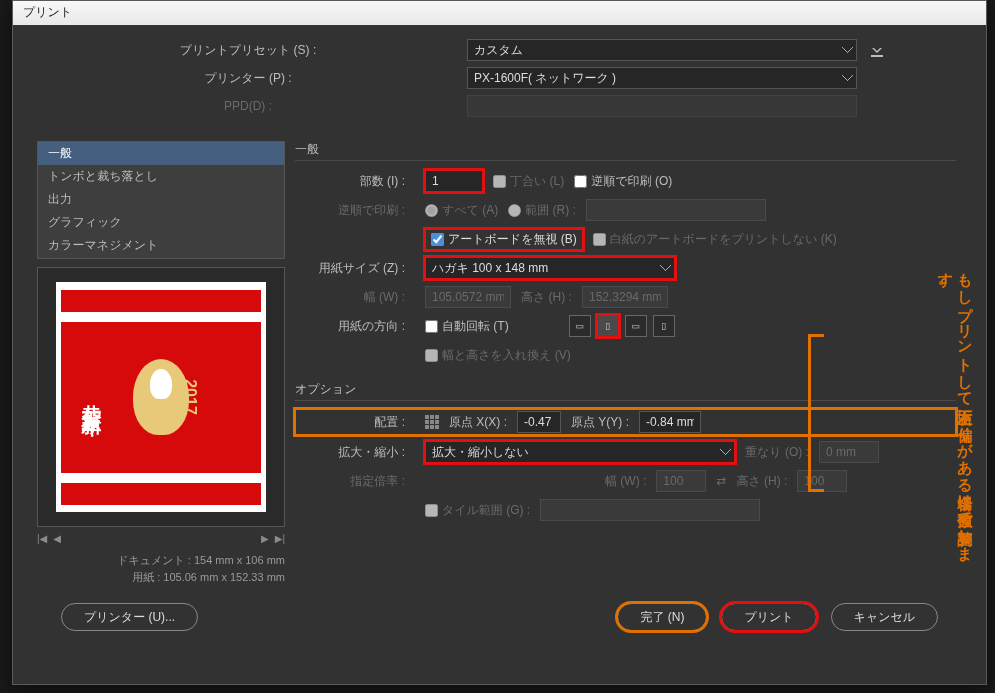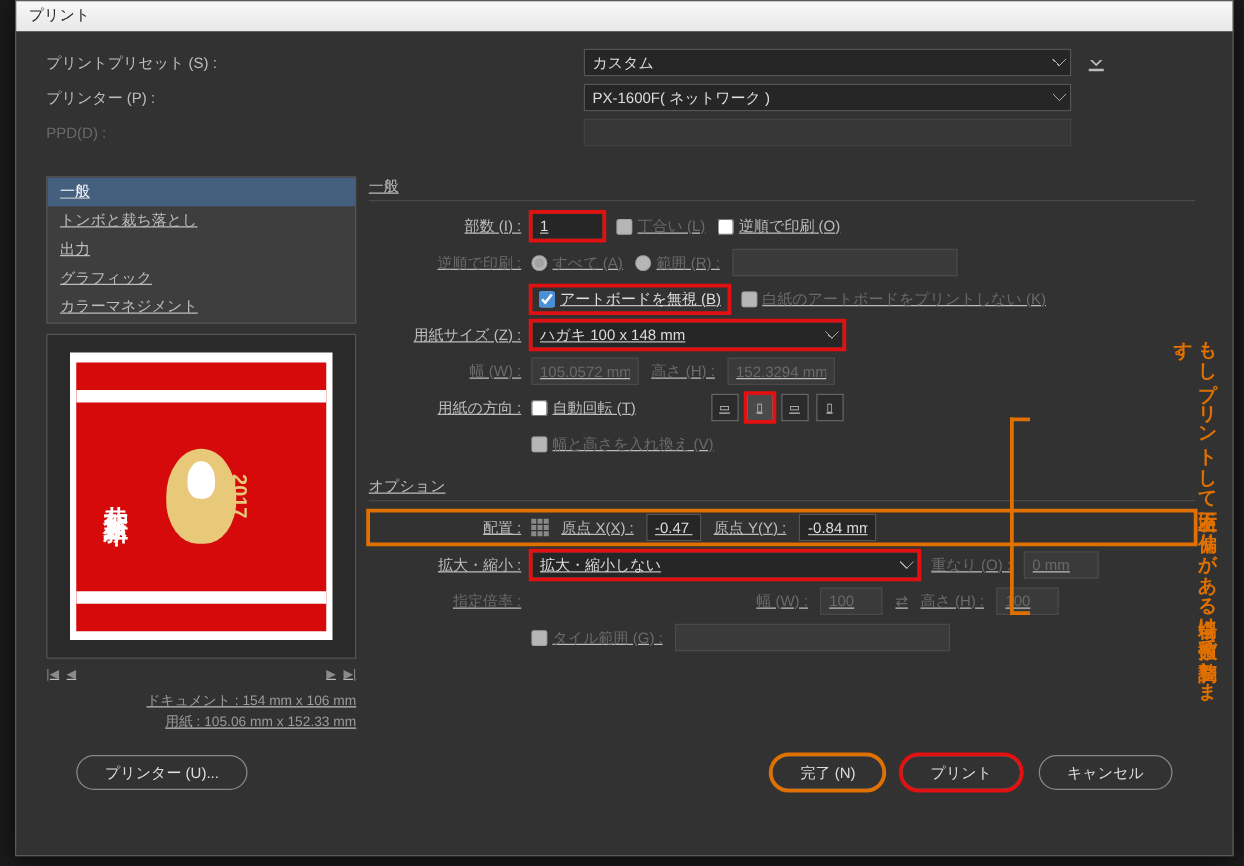--- a/index.html
+++ b/index.html
@@ -2,29 +2,29 @@
 <html><head>
 <meta charset="utf-8">
 <style>
 * { box-sizing: border-box; margin: 0; padding: 0; font-family: "Meiryo UI","Hiragino Sans",sans-serif; }
 body { background: #1a1a1a; width: 995px; height: 693px; overflow: hidden; position: relative; }
 .window { position: absolute; top: 0; left: 12px; width: 975px; height: 685px; background: #323232; border: 1px solid #5a5a5a; box-shadow: 0 4px 20px rgba(0,0,0,.6); }
 .titlebar { height: 24px; background: linear-gradient(#f8f8f8,#e8e8e8); color: #222; padding: 3px 10px; font-size: 12px; }
 .dialog-body { padding: 8px 24px 12px 24px; color: #bdbdbd; font-size: 12px; }
 
 .top-row { display: flex; align-items: center; margin: 6px 0; }
-.top-row .lbl { flex: 0 0 430px; text-align: left; padding-right: 8px; }
+.top-row .lbl { flex: 0 0 430px; text-align: center; padding-right: 8px; }
 .top-row .ctl { flex: 1; display: flex; align-items: center; gap: 12px; }
 select, input[type=text] { background: #262626; color: #ddd; border: 1px solid #555; height: 22px; padding: 2px 6px; font-size: 12px; }
 select { appearance: none; padding-right: 20px; background-image: linear-gradient(45deg,transparent 45%,#aaa 45%,#aaa 55%,transparent 55%),linear-gradient(-45deg,transparent 45%,#aaa 45%,#aaa 55%,transparent 55%); background-position: right 8px center,right 3px center; background-size: 6px 6px; background-repeat: no-repeat; }
 .disabled, .disabled * { color: #6a6a6a !important; }
 input[disabled], select[disabled] { background: #3a3a3a; color: #6a6a6a; border-color: #4a4a4a; }
 .dl-icon { width: 16px; height: 16px; color: #bdbdbd; }
 
-.mid { display: flex; gap: 10px; margin-top: 24px; text-decoration: underline; }
+.mid { display: flex; gap: 10px; margin-top: 24px; }
 .sidebar { width: 248px; }
 .catlist { background: #3e3e3e; border: 1px solid #555; height: 118px; overflow: hidden; }
 .catlist div { padding: 3px 10px; font-size: 12px; cursor: default; }
 .catlist .sel { background: #44607e; color: #fff; }
 
 .preview-wrap { margin-top: 8px; background: #2a2a2a; border: 1px solid #555; height: 260px; display: flex; align-items: center; justify-content: center; position: relative; }
 .art { width: 210px; height: 230px; background: #fff; display: flex; align-items: center; justify-content: center; }
 .card { width: 200px; height: 215px; background: #d60a0a; position: relative; display: flex; align-items: center; justify-content: center; overflow: hidden; }
 .card .wbar { position: absolute; left: 0; right: 0; height: 10px; background: #fff; }
 .card .wbar.top { top: 22px; } .card .wbar.bot { bottom: 22px; }
@@ -33,21 +33,21 @@
 .card .txt { position: absolute; left: 18px; top: 50%; transform: translateY(-50%); writing-mode: vertical-rl; color: #fff; font-size: 20px; font-weight: bold; letter-spacing: 4px; }
 .card .yr { position: absolute; top: 50%; right: 62px; transform: translateY(-50%); writing-mode: vertical-rl; color: #e8c97a; font-size: 16px; font-weight: bold; }
 
 .nav { display: flex; align-items: center; gap: 6px; margin-top: 6px; font-size: 11px; color: #8a8a8a; }
 .nav .tri { color: #8a8a8a; font-size: 10px; }
 .meta { margin-top: 8px; font-size: 11px; color: #9a9a9a; text-align: right; line-height: 1.5; }
 
 .main { flex: 1; padding-right: 6px; }
 .sect-title { color: #bdbdbd; font-size: 12px; margin: 0 0 8px 0; border-bottom: 1px solid #4a4a4a; padding-bottom: 2px; }
 .frow { display: flex; align-items: center; margin: 5px 0; min-height: 24px; }
-.frow .flbl { flex: 0 0 130px; text-align: right; padding-right: 8px; white-space: nowrap; }
+.frow .flbl { flex: 0 0 130px; text-align: right; padding-right: 20px; white-space: nowrap; }
 .frow .fctl { flex: 1; display: flex; align-items: center; gap: 10px; flex-wrap: wrap; }
 input[type=checkbox] { accent-color: #4a90d9; width: 13px; height: 13px; vertical-align: middle; }
 input[type=radio] { accent-color: #4a90d9; }
 .ck { display: inline-flex; align-items: center; gap: 4px; }
 .orient { display: flex; gap: 6px; }
 .orient .ob { width: 22px; height: 22px; background: #2b2b2b; border: 1px solid #666; display: flex; align-items: center; justify-content: center; color: #ccc; font-size: 9px; }
 .orient .ob.sel { background: #4a4a4a; border-color: #999; }
 
 .hl-red { outline: 3px solid #e21010; outline-offset: -1px; }
 .hl-or { outline: 3px solid #e07000; outline-offset: -1px; }

